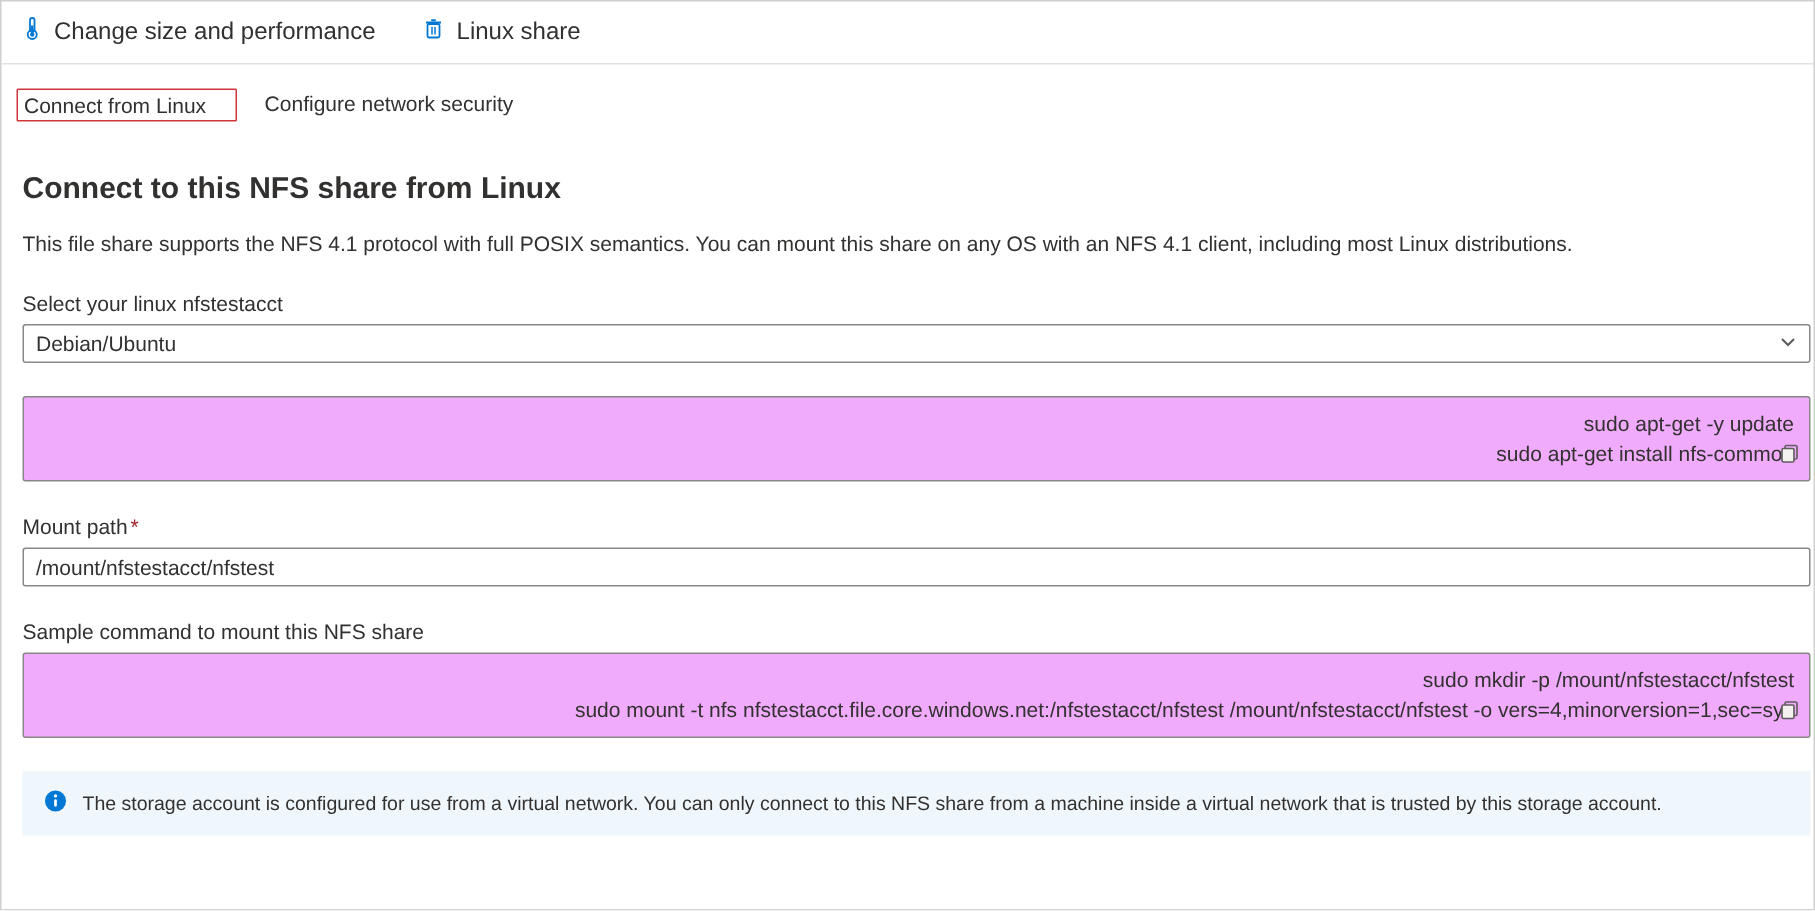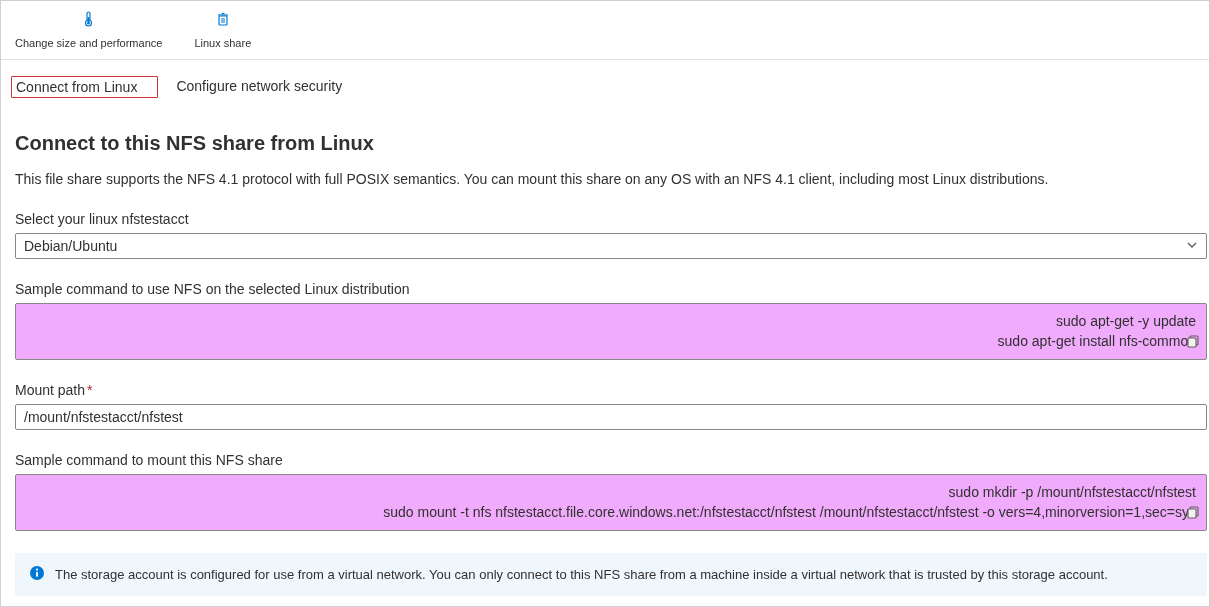--- a/index.html
+++ b/index.html
@@ -24,22 +24,21 @@
     display: flex;
     align-items: center;
     gap: 32px;
   }
   .toolbar-item {
     display: flex;
     align-items: center;
     gap: 8px;
     cursor: pointer;
     color: #323130;
-    font-size: 11px;
-    flex-direction: column;
+    font-size: 16px;
   }
   .toolbar-item svg { flex-shrink: 0; }
   .tabs {
     padding: 18px 14px 0 14px;
     display: flex;
     gap: 18px;
     font-size: 14px;
   }
   .tab {
     padding: 0 0 8px 0;
@@ -176,21 +175,20 @@
     <label class="field-label">Select your linux nfstestacct</label>
     <div class="select-box">
       <span>Debian/Ubuntu</span>
       <span class="chev">
         <svg width="12" height="12" viewBox="0 0 12 12">
             <path d="M2 4 L6 8 L10 4" fill="none" stroke="#605e5c" stroke-width="1.4"></path>
           </svg>
       </span>
     </div>
 
-    <label class="field-label">Sample command to use NFS on the selected Linux distribution</label>
     <div class="code-panel"><span>sudo apt-get -y update
 sudo apt-get install nfs-common</span><span class="copy-btn"><svg width="14" height="14" viewBox="0 0 14 14">
             <rect x="4" y="2" width="8" height="9" rx="1" fill="none" stroke="#605e5c" stroke-width="1.1"></rect>
             <rect x="2" y="4" width="8" height="9" rx="1" fill="#f3f2f1" stroke="#605e5c" stroke-width="1.1"></rect>
           </svg></span></div>
 
     <label class="field-label"><span>Mount path</span><span class="req-star">*</span></label>
     <input class="text-input" type="text" value="/mount/nfstestacct/nfstest" style="">
 
     <label class="field-label">Sample command to mount this NFS share</label>

